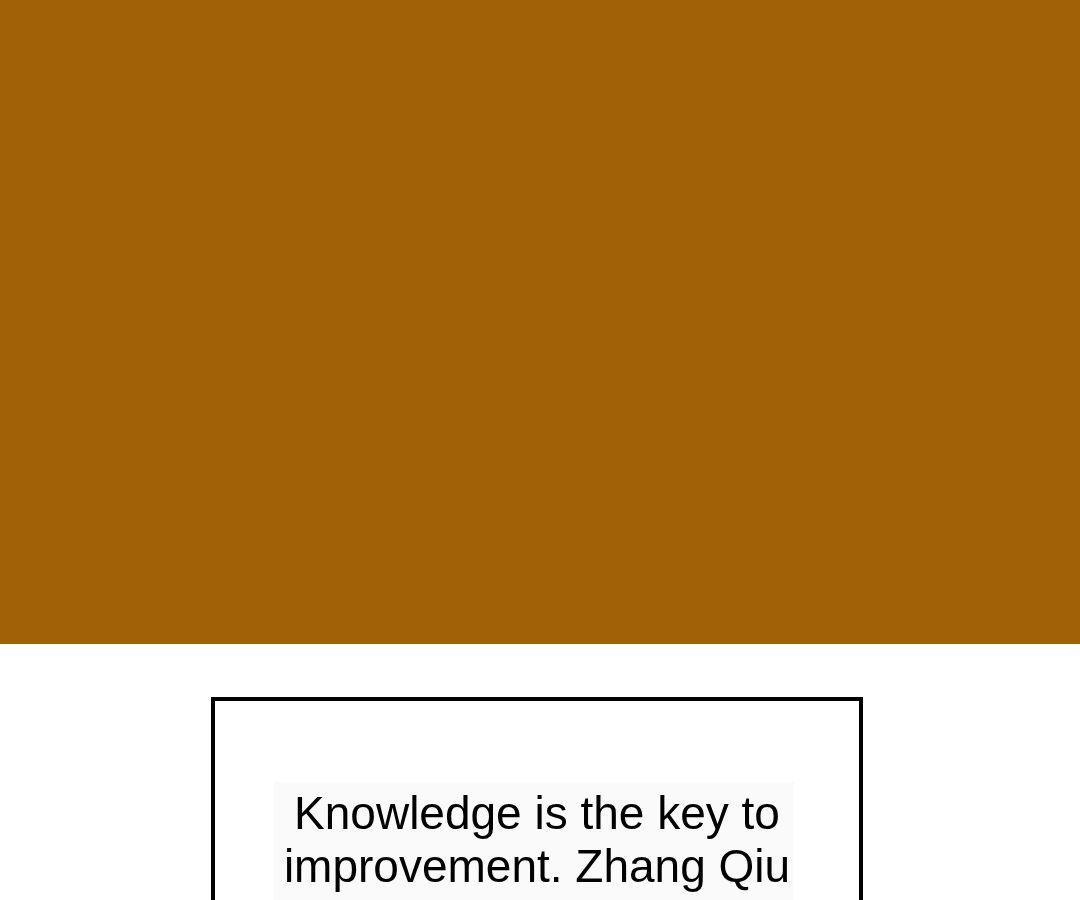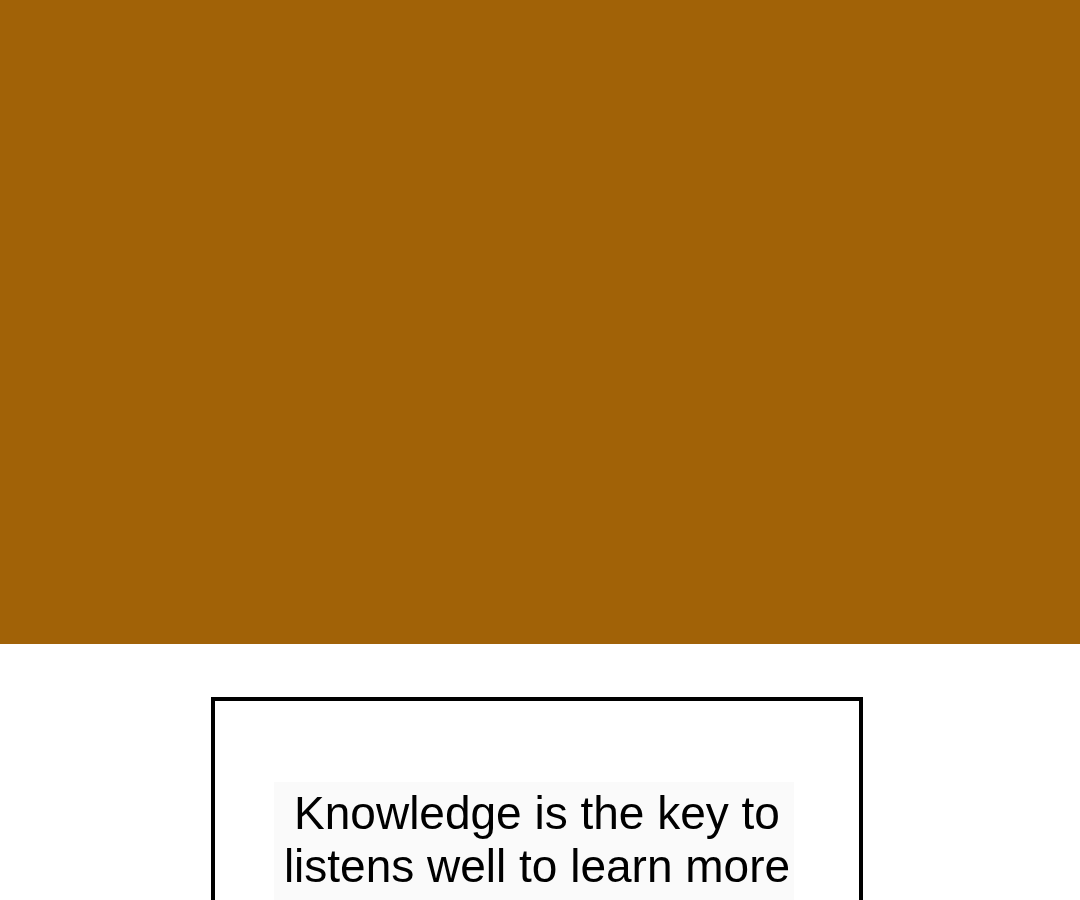--- a/index.html
+++ b/index.html
@@ -58,16 +58,17 @@
   }
 </style>
 </head>
 <body>
 
 <div class="comic-panel">
   <div class="caption-box">
     <div class="caption-patch"></div>
     <div class="caption-text">
       <span class="caption-line">Knowledge is the key to</span>
+      <span class="caption-line">improvement. Zhang Qiu</span>
       <span class="caption-line">listens well to learn more</span>
     </div>
   </div>
 </div>
 
 </body></html>

